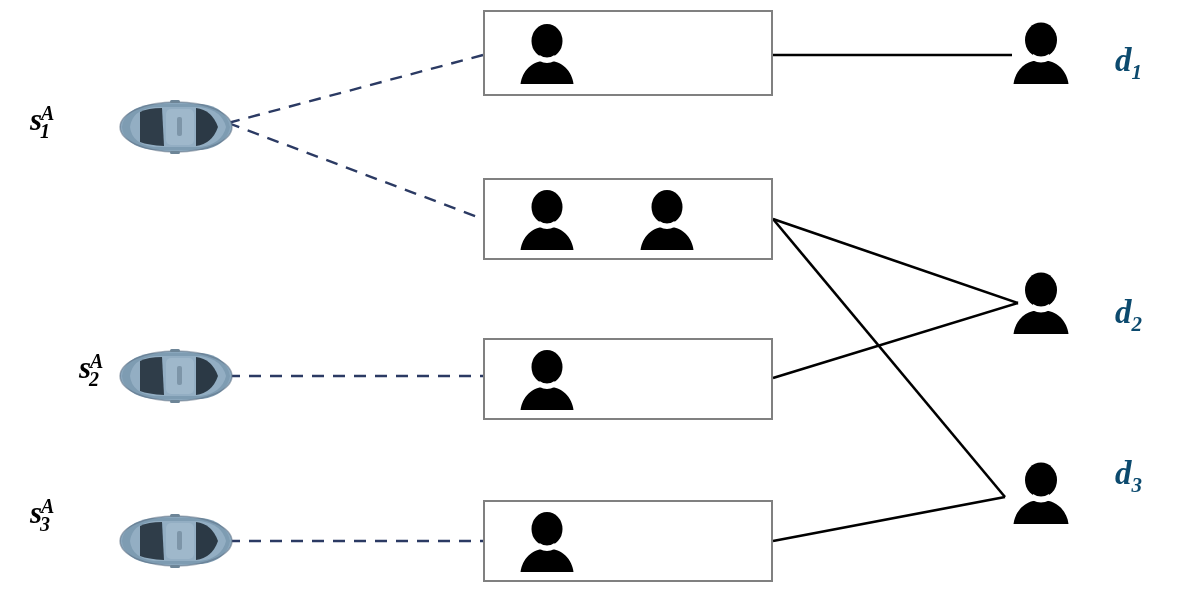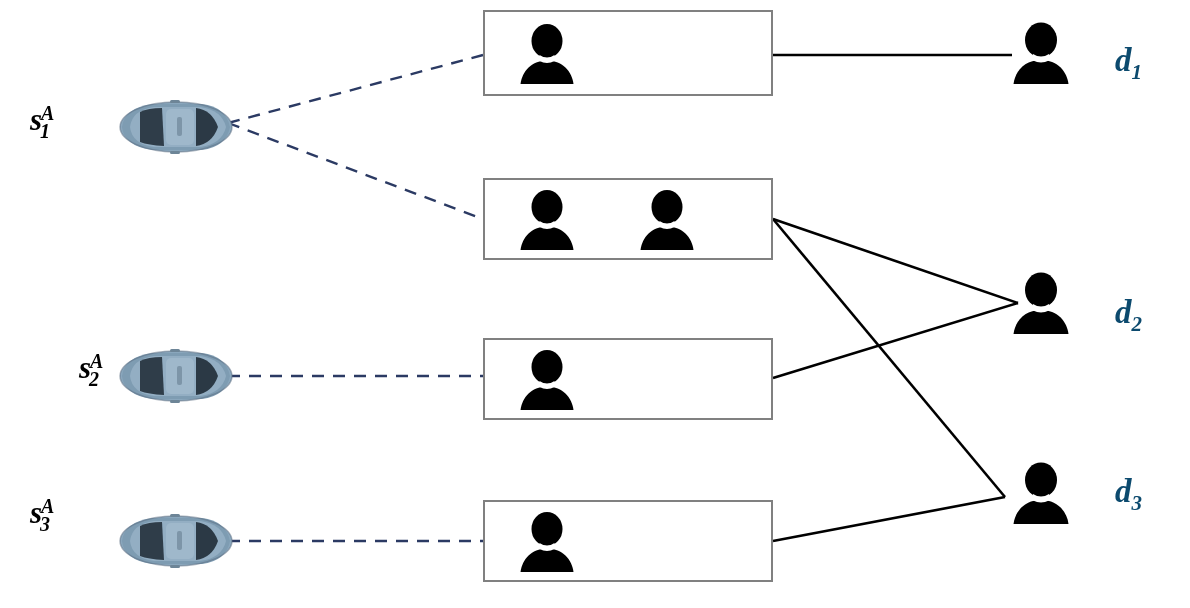--- a/index.html
+++ b/index.html
@@ -235,17 +235,17 @@
     <span>d</span><span class="sub">2</span>
   </div>
 
   <div class="dest-person" style="left:1010px; top:462px;">
     <svg viewBox="0 0 62 64" width="62" height="64">
       <ellipse cx="31" cy="18" rx="16" ry="17.5" fill="#000000"></ellipse>
       <path d="M31 38 C14.5 38 5 49.5 3.5 62 L58.5 62 C57 49.5 47.5 38 31 38 Z" fill="#000000"></path>
       <path d="M23 32 Q31 37 39 32 L39 38.5 Q31 42.5 23 38.5 Z" fill="#ffffff"></path>
     </svg>
   </div>
-  <div class="dst-label" style="left:1115px; top:457px;margin-top:18px;">
+  <div class="dst-label" style="left:1115px; top:457px;">
     <span>d</span><span class="sub">3</span>
   </div>
 
 </div>
 
 </body></html>

